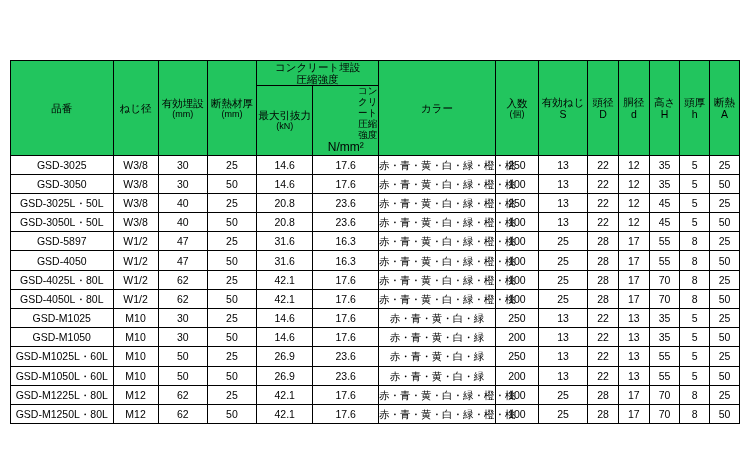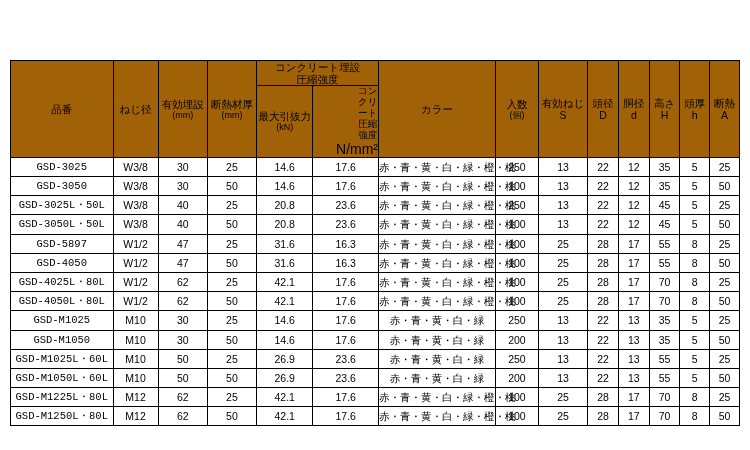--- a/index.html
+++ b/index.html
@@ -31,21 +31,21 @@
   }
   table.spec td, table.spec th {
     border: 1px solid #000000;
     padding: 0;
     text-align: center;
     vertical-align: middle;
     font-weight: normal;
     line-height: 1.15;
   }
   thead th {
-    background: #a16207;
+    background: #22c55e;
     font-size: 10.5px;
     height: 14px;
   }
   .hdr-main {
     padding: 2px 1px;
   }
   .grp-title {
     font-size: 10.5px;
     line-height: 1.25;
     padding: 2px 2px;
@@ -55,33 +55,31 @@
     text-align: center;
   }
   tbody td {
     height: 18.2px;
     font-size: 10.5px;
   }
   td.partno {
     text-align: left;
     padding-left: 8px;
     white-space: nowrap;
-    font-family: Liberation Mono, monospace;
   }
   td.color {
     font-size: 10.5px;
     white-space: nowrap;
   }
   .sub {
     font-size: 9.5px;
     margin-left: 44px;
   }
   .small-unit {
-    font-size: 14px;
-    text-align: right;
+    font-size: 12px;
   }
   .hdr-letter {
     font-size: 10.5px;
   }
 </style>
 </head>
 <body>
 
 <div id="sheet">
   <table class="spec">

